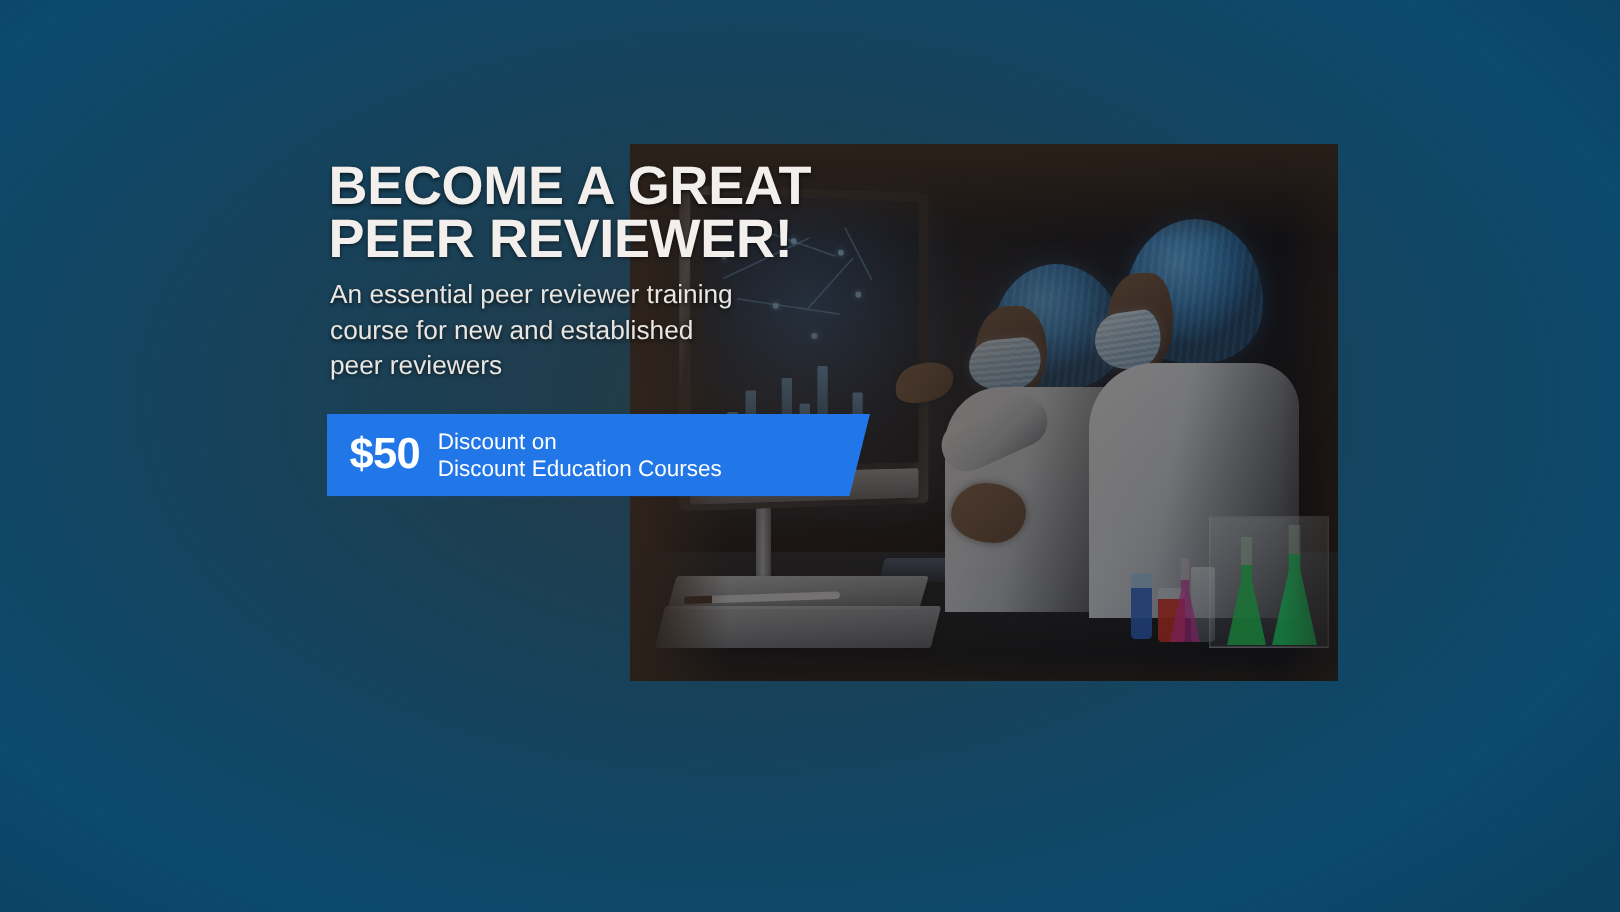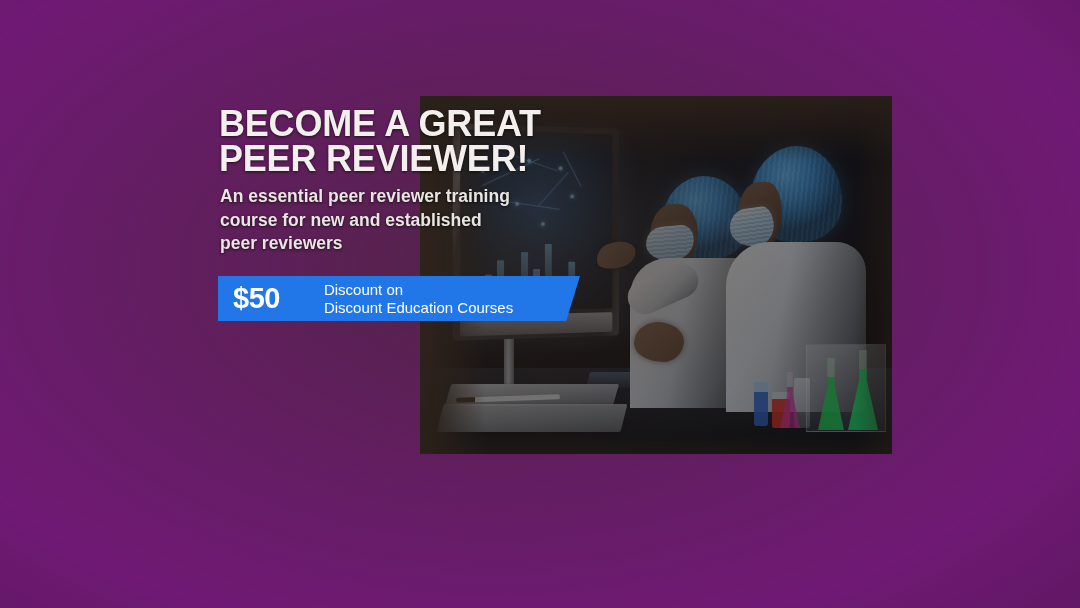--- a/index.html
+++ b/index.html
@@ -12,21 +12,21 @@
     width: 1080px;
     height: 608px;
     overflow: hidden;
     font-family: "Liberation Sans", sans-serif;
   }
 
   #stage {
     position: relative;
     width: 1080px;
     height: 608px;
-    background: #701a75;
+    background: #0c4a6e;
     overflow: hidden;
   }
 
   
   .vignette {
     position: absolute;
     inset: 0;
     background:
       radial-gradient(120% 130% at 46% 44%, rgba(58,44,34,0.55) 0%, rgba(36,28,23,0.0) 48%, rgba(14,10,8,0.55) 100%);
     pointer-events: none;
@@ -243,54 +243,54 @@
     white-space: pre-line;
     text-shadow: 0 1px 3px rgba(0,0,0,0.65);
   }
   .subhead {
     position: absolute;
     left: 220px;
     top: 185px;
     margin: 0;
     color: #e9e6e2;
     font-size: 17.5px;
-    font-weight: bold;
+    font-weight: normal;
     line-height: 23.5px;
     white-space: pre-line;
     text-shadow: 0 1px 3px rgba(0,0,0,0.7);
   }
 
   
   .promo {
     position: absolute;
     left: 218px;
     top: 276px;
     width: 362px;
-    height: 45px;
+    height: 55px;
     background: #2176e8;
     clip-path: polygon(0 0, 100% 0, 96.2% 100%, 0 100%);
     display: flex;
     align-items: center;
     box-shadow: 0 2px 10px rgba(0,0,0,0.35);
   }
   .promo-amount {
     color: #ffffff;
     font-size: 29px;
     font-weight: bold;
     letter-spacing: -0.5px;
     margin-left: 15px;
     line-height: 1;
   }
   .promo-lines {
     margin-left: 12px;
     color: #ffffff;
     font-size: 15px;
     line-height: 18px;
   }
-  .promo-line { display: block; white-space: nowrap; margin-left: 32px; }
+  .promo-line { display: block; white-space: nowrap; }
 </style>
 </head>
 <body>
 
 <div id="stage">
 
   <div class="photo">
     <div class="photo-inner">
       <div class="room-glow"></div>
 

